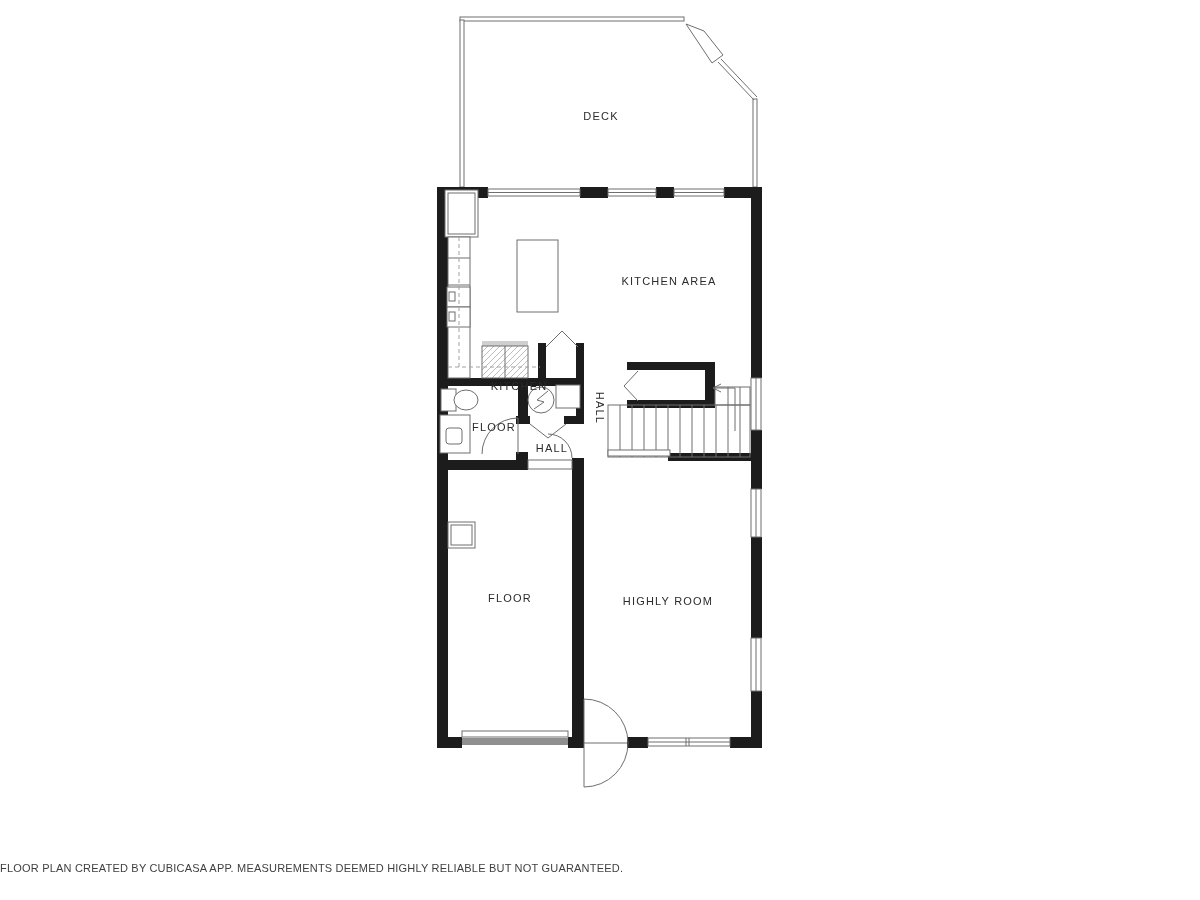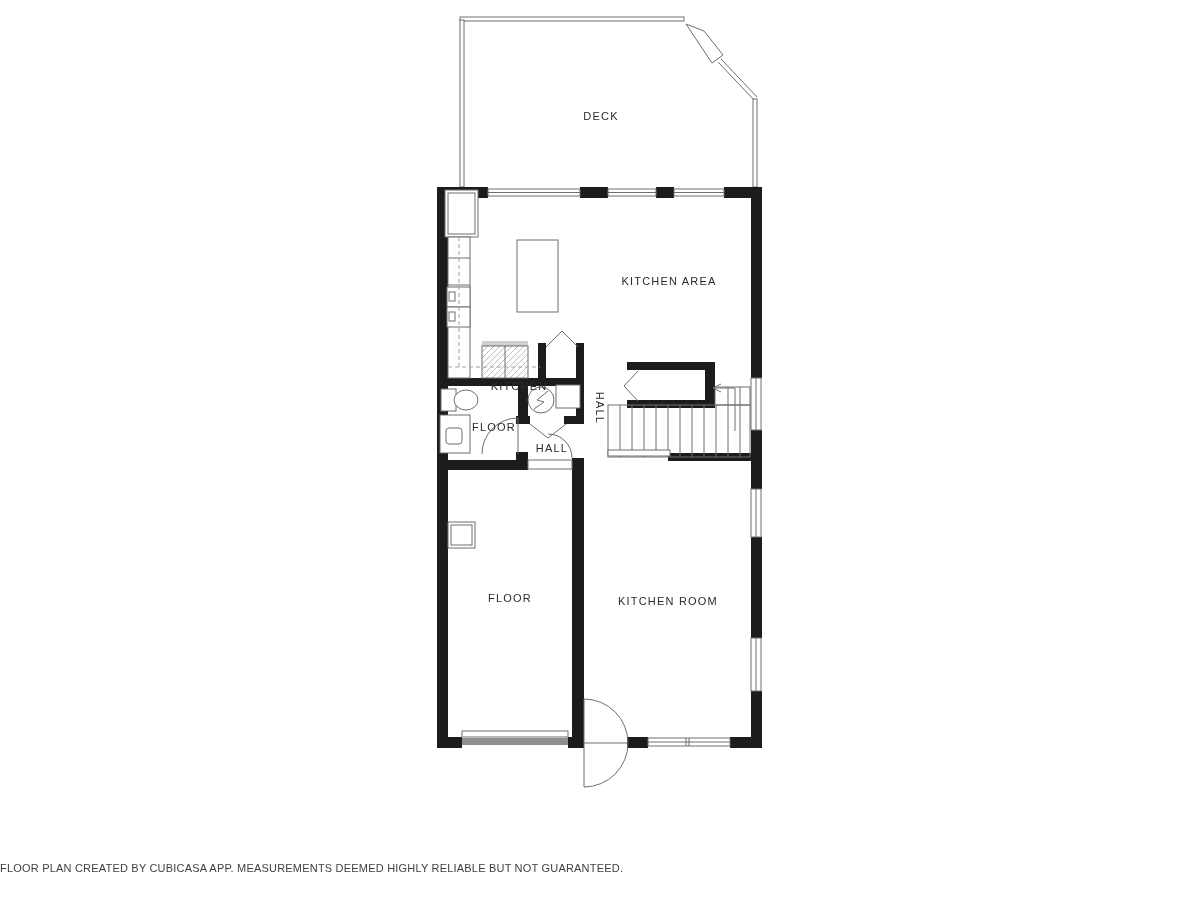--- a/index.html
+++ b/index.html
@@ -207,16 +207,16 @@
     </g>
   </svg>
 
   <div class="lbl" style="left:601px;top:116px;">DECK</div>
   <div class="lbl" style="left:669px;top:281px;">KITCHEN AREA</div>
   <div class="lbl" style="left:519px;top:341px;margin-top:45px;">KITCHEN</div>
   <div class="lbl" style="left:494px;top:427px;">FLOOR</div>
   <div class="lbl" style="left:552px;top:448px;">HALL</div>
   <div class="lbl vert" style="left:600px;top:408px;">HALL</div>
   <div class="lbl" style="left:510px;top:598px;">FLOOR</div>
-  <div class="lbl" style="left:668px;top:601px;">KITCHEN ROOM</div>
+  <div class="lbl" style="left:668px;top:601px;">HIGHLY ROOM</div>
 
   <div class="footer">FLOOR PLAN CREATED BY CUBICASA APP. MEASUREMENTS DEEMED HIGHLY RELIABLE BUT NOT GUARANTEED.</div>
 </div>
 
 </body></html>

